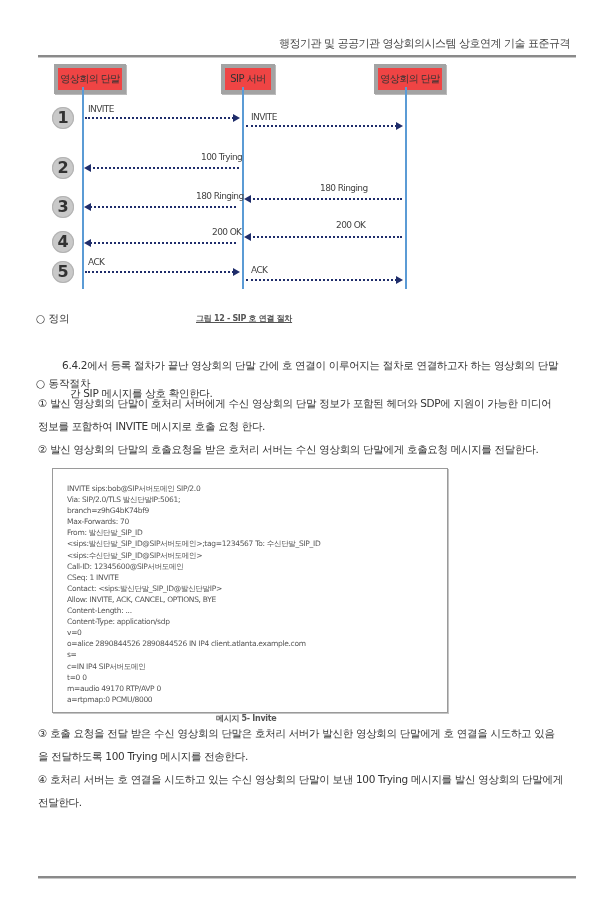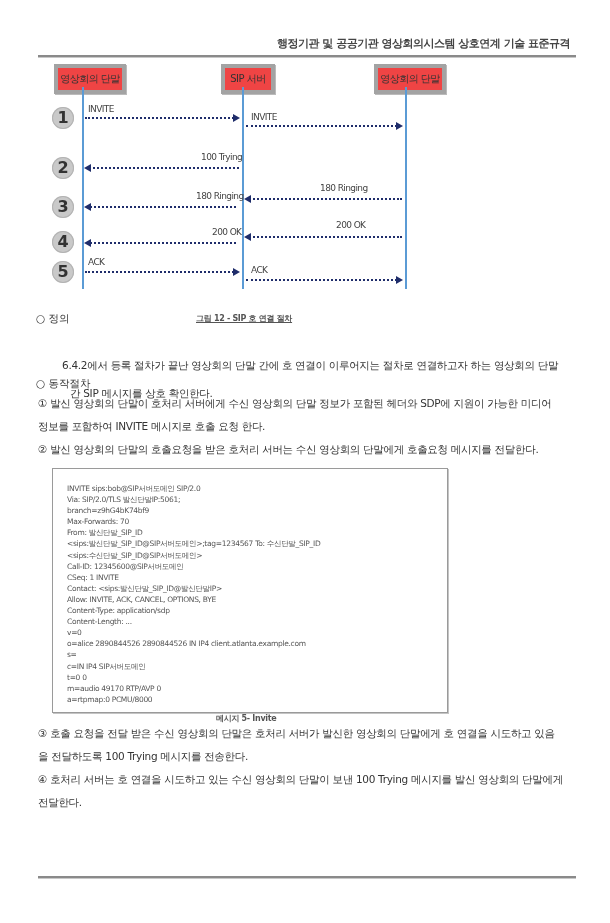--- a/index.html
+++ b/index.html
@@ -1,18 +1,18 @@
 <!DOCTYPE html>
 <html><head>
   <meta charset="utf-8">
   <style>
     html, body { margin: 0; padding: 0; background: #ffffff; }
     body { width: 610px; height: 923px; position: relative; overflow: hidden;
            font-family: "DejaVu Sans", "Liberation Sans", sans-serif; color: #333; }
-    .header-title { position: absolute; right: 40px; top: 36px; font-size: 11px; font-weight: bold; color: #444; letter-spacing: -0.5px; }
+    .header-title { position: absolute; right: 40px; top: 36px; font-size: 11px; font-weight: normal; color: #444; letter-spacing: -0.5px; }
     .rule { position: absolute; left: 38px; width: 538px; height: 2px; background: #8a8a8a; border-bottom: 1px solid #c8c8c8; }
     .rule.top { top: 55px; }
     .rule.bottom { top: 876px; }
 
     .diagram { position: absolute; left: 0; top: 0; width: 610px; height: 320px; }
     .actor { position: absolute; top: 64px; height: 22px; border: 4px solid #a3a3a3; background: #ef4444;
              font-size: 10px; line-height: 22px; text-align: center; color: #333; box-shadow: 1px 1px 0 #bbb; letter-spacing: -0.5px; }
     .lifeline { position: absolute; top: 87px; width: 2px; background: #5b9bd5; }
     .step { position: absolute; left: 52px; width: 22px; height: 22px; border-radius: 50%;
             background: #c9c9c9; color: #333; font-size: 16px; font-weight: bold; line-height: 22px; text-align: center;
@@ -97,22 +97,22 @@
     <li>Via: SIP/2.0/TLS 발신단말IP:5061;</li>
     <li>branch=z9hG4bK74bf9</li>
     <li>Max-Forwards: 70</li>
     <li>From: 발신단말_SIP_ID</li>
     <li>&lt;sips:발신단말_SIP_ID@SIP서버도메인&gt;;tag=1234567 To: 수신단말_SIP_ID</li>
     <li>&lt;sips:수신단말_SIP_ID@SIP서버도메인&gt;</li>
     <li>Call-ID: 12345600@SIP서버도메인</li>
     <li>CSeq: 1 INVITE</li>
     <li>Contact: &lt;sips:발신단말_SIP_ID@발신단말IP&gt;</li>
     <li>Allow: INVITE, ACK, CANCEL, OPTIONS, BYE</li>
+    <li>Content-Length: ...</li>
     <li>Content-Type: application/sdp</li>
-    <li>Content-Length: ...</li>
     <li>v=0</li>
     <li>o=alice 2890844526 2890844526 IN IP4 client.atlanta.example.com</li>
     <li>s=</li>
     <li>c=IN IP4 SIP서버도메인</li>
     <li>t=0 0</li>
     <li>m=audio 49170 RTP/AVP 0</li>
     <li>a=rtpmap:0 PCMU/8000</li>
   </ul>
 </div>
 <div class="caption" style="left:216px; top:713px;">메시지 5- Invite</div>

